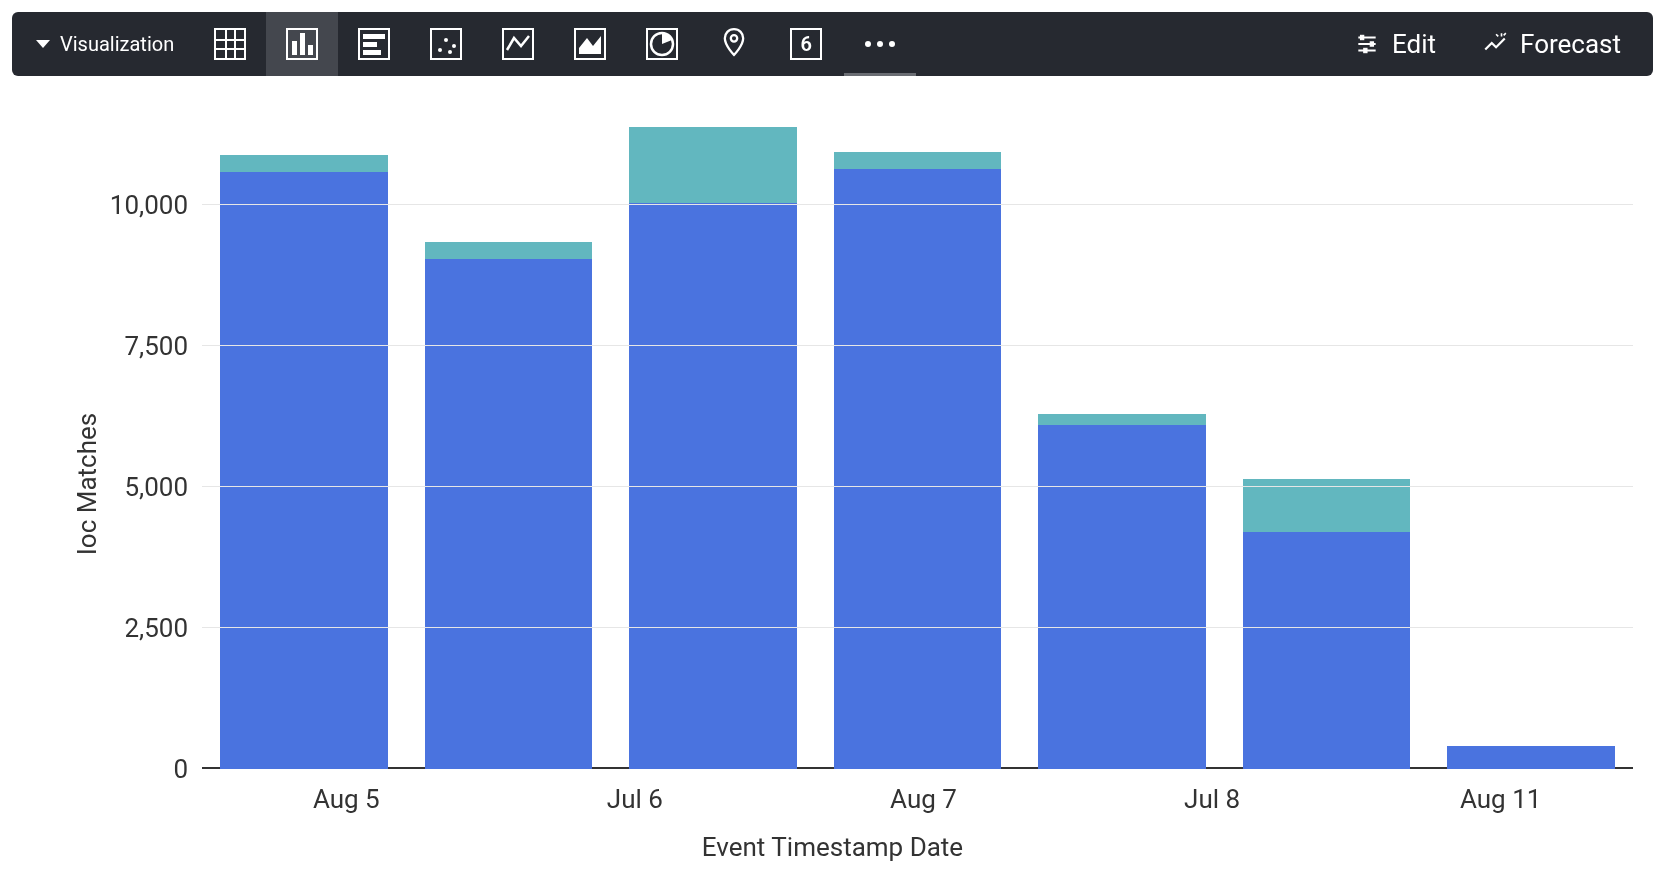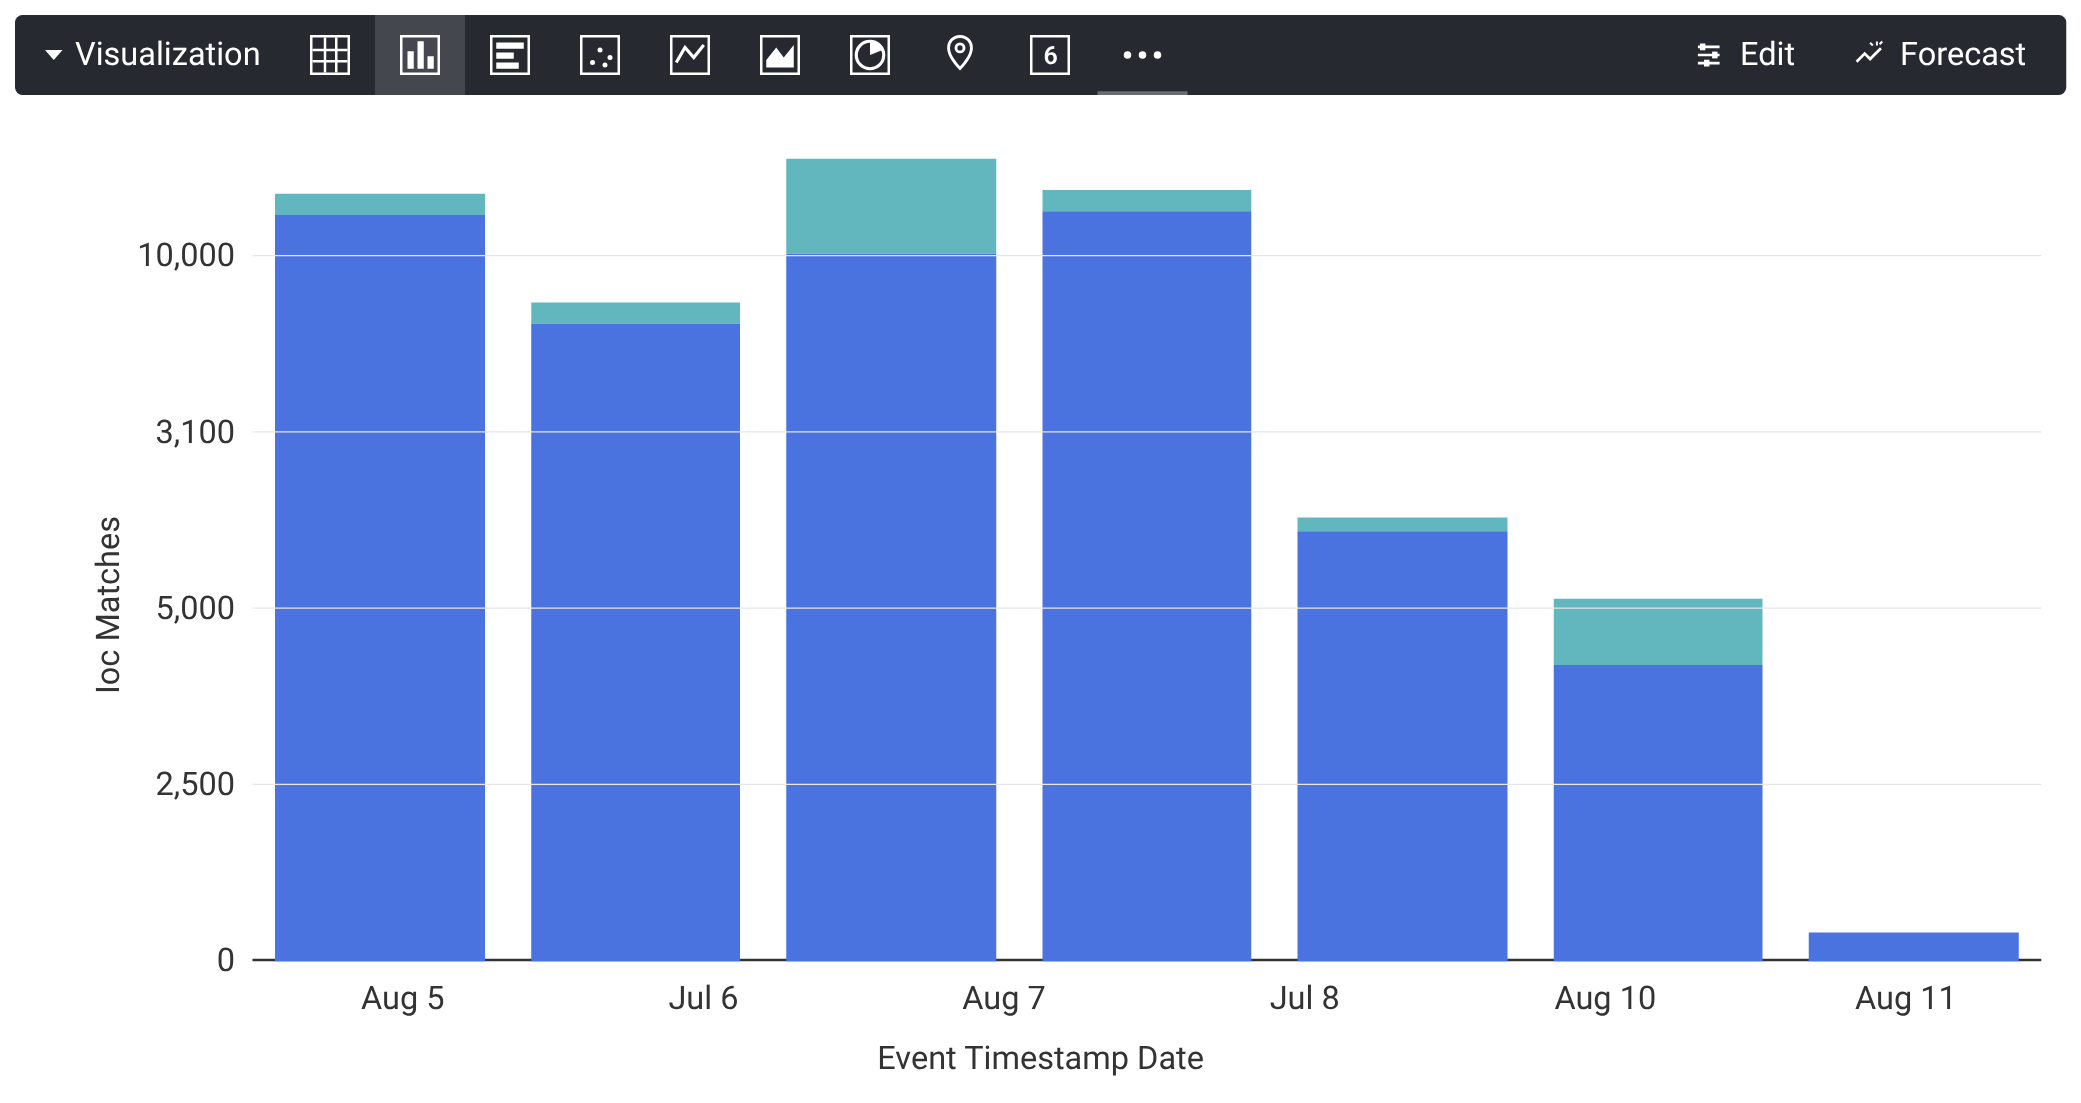--- a/index.html
+++ b/index.html
@@ -26,21 +26,21 @@
     padding: 0 10px;
     gap: 2px;
   }
   .vis-label {
     display: flex;
     align-items: center;
     gap: 10px;
     padding: 0 18px 0 14px;
     height: 100%;
     cursor: pointer;
-    font-size: 26px;
+    font-size: 20px;
   }
   .tri {
     width: 0; height: 0;
     border-left: 7px solid transparent;
     border-right: 7px solid transparent;
     border-top: 8px solid #fff;
   }
   .tool-btn {
     height: 64px;
     width: 72px;
@@ -352,28 +352,27 @@
               <div class="seg-bot" style="height: 100%;"></div>
             </div>
           </div>
         </div>
     <div class="ytick" style="bottom: 0%;">0</div>
         <div class="gridline" style="bottom: 21.1864%;"></div>
         <div class="ytick" style="bottom: 21.1864%;">2,500</div>
         <div class="gridline" style="bottom: 42.3729%;"></div>
         <div class="ytick" style="bottom: 42.3729%;">5,000</div>
         <div class="gridline" style="bottom: 63.5593%;"></div>
-        <div class="ytick" style="bottom: 63.5593%;">3,100</div>
+        <div class="ytick" style="bottom: 63.5593%;">7,500</div>
         <div class="gridline" style="bottom: 84.7458%;"></div>
         <div class="ytick" style="bottom: 84.7458%; margin-top: 40px;">10,000</div>
       </div>
 
     <div class="xticks" id="xticks">
         <div class="xtick">Aug 5</div>
         <div class="xtick">Jul 6</div>
         <div class="xtick">Aug 7</div>
         <div class="xtick">Jul 8</div>
-        <div class="xtick">Aug 10</div>
         <div class="xtick">Aug 11</div>
       </div>
     <div class="xlab">Event Timestamp Date</div>
   </div>
 </div>
 
 </body></html>

